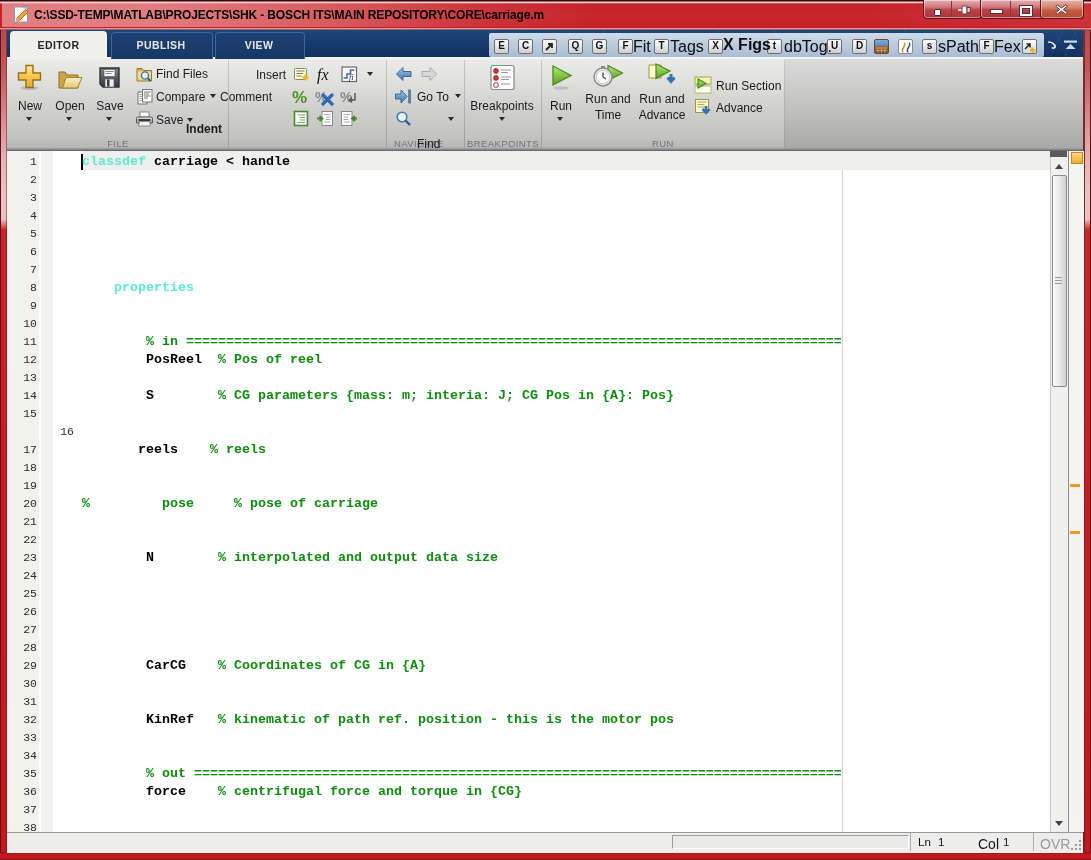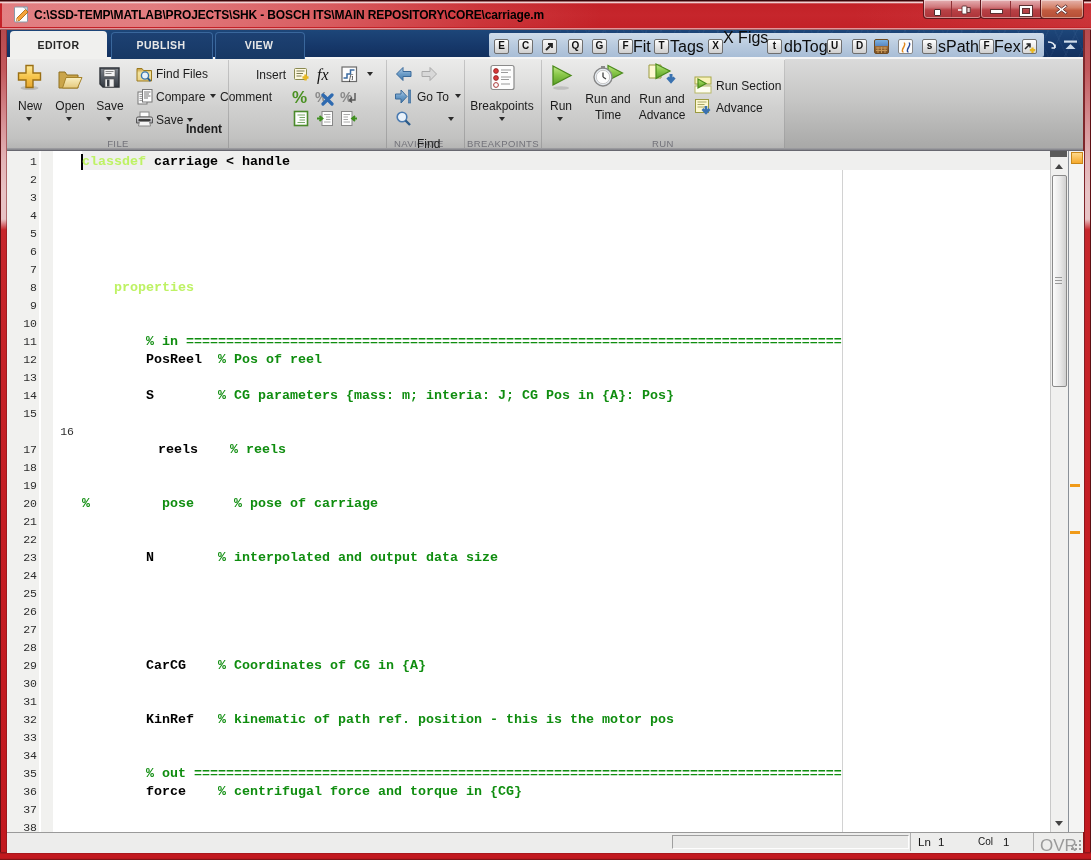--- a/index.html
+++ b/index.html
@@ -8,21 +8,21 @@
 .tri{width:0;height:0;border-left:3.5px solid transparent;border-right:3.5px solid transparent;border-top:4px solid #2a2a2a;}
 .lbl{font-size:12px;color:#1c1c1c;}
 .sec{font-size:9.5px;color:#73737a;letter-spacing:0.4px;}
 .qbtn{width:13px;height:13px;border:1px solid #6f6f6f;border-radius:2px;
  background:linear-gradient(180deg,#ffffff,#e8e8e8 45%,#cfcfcf);
  font-size:10px;font-weight:bold;color:#111;text-align:center;line-height:12.5px;}
 .qlbl{font-size:16px;color:#0d0d0d;}
 .code{font-family:"Liberation Mono",monospace;font-size:13.34px;font-weight:bold;
  line-height:18px;white-space:pre;color:#000;}
 .num{font-family:"Liberation Mono",monospace;font-size:11.5px;line-height:18px;color:#2d2d2d;text-align:right;}
-.kw{color:#bef264;}
+.kw{color:#5eead4;}
 .cm{color:#0f8d0f;}
 </style></head>
 <body>
 
 <div class="a" style="left:0;top:28px;width:7px;height:824px;background:linear-gradient(180deg,#b6494d 0%,#c2585c 5%,#d8969a 12%,#e3b4b6 16%,#e8c3c5 20%,#e8c3c5 23.2%,#c6262b 24.5%,#c41d23 60%,#c2191f 100%);"></div>
 <div class="a" style="left:1083px;top:28px;width:8px;height:824px;background:linear-gradient(180deg,#b6494d 0%,#c2585c 5%,#d8969a 12%,#e3b4b6 16%,#e8c3c5 20%,#e8c3c5 23.2%,#c6262b 24.5%,#c41d23 60%,#c2191f 100%);"></div>
 <div class="a" style="left:1083px;top:28px;width:1.8px;height:824px;background:linear-gradient(180deg,#7e2a2d 0%,#7e2228 30%,#931519 70%,#8e1519 100%);"></div>
 <div class="a" style="left:5.8px;top:28px;width:1.2px;height:824px;background:rgba(120,20,24,0.5);"></div>
 <div class="a" style="left:0;top:28px;width:1px;height:832px;background:#5f1114;"></div>
 <div class="a" style="left:1090px;top:28px;width:1px;height:832px;background:#5f1114;"></div>
@@ -77,21 +77,21 @@
 <div class="a qbtn" style="left:767px;top:39px;">t</div>
 <div class="a qbtn" style="left:827px;top:39px;">U</div>
 <div class="a qbtn" style="left:852px;top:39px;">D</div>
 <div class="a qbtn" style="left:922px;top:39px;">s</div>
 <div class="a qbtn" style="left:979px;top:39px;">F</div>
 <div class="a qbtn" style="left:542px;top:39px;background:linear-gradient(180deg,#f8f8f8,#d8d8d8);"><svg width="11" height="11" viewBox="0 0 11 11" style="margin-top:1px;">
       <path d="M2 9 L7 4 M4 3 L8 3 L8 7" stroke="#222" stroke-width="1.8" fill="none"></path>
     </svg></div>
 <div class="a qlbl" style="left:633px;top:38px;">Fit</div>
 <div class="a qlbl" style="left:670px;top:38px;">Tags</div>
-<div class="a qlbl" style="left:723px;top:29px;">X Figs</div>
+<div class="a qlbl" style="left:723px;top:36px;font-weight:bold;">X Figs</div>
 <div class="a qlbl" style="left:784px;top:38px;">dbTog.</div>
 <div class="a qlbl" style="left:938px;top:38px;">sPath</div>
 <div class="a qlbl" style="left:994px;top:38px;">Fex</div>
 <div class="a" style="left:874px;top:39px;width:13px;height:13px;border:1px solid #6f4a20;border-radius:2px;background:linear-gradient(180deg,#7ab0e0 0%,#5a88c0 45%,#9a6a38 50%,#7a5226 100%);"><svg width="13" height="13" viewBox="0 0 13 13">
       <path d="M1 7 L12 7 M1 9.5 L12 9.5 M3 6 L3 12 M6.5 6 L6.5 12 M10 6 L10 12" stroke="#c89858" stroke-width="1" fill="none"></path>
     </svg></div>
 <div class="a" style="left:898px;top:39px;width:13px;height:13px;border:1px solid #888;border-radius:2px;background:#fdfdfd;"><svg width="13" height="13" viewBox="0 0 13 13">
       <path d="M4.5 11 C2.5 11 3.5 8 4.5 6.5 C5.5 5 6.5 2 4.8 2" stroke="#e08820" stroke-width="1.4" fill="none"></path>
       <path d="M9.5 11 C7.5 11 8.5 8 9.5 6.5 C10.5 5 11.5 2 9.8 2" stroke="#2a4a9a" stroke-width="1.4" fill="none"></path>
     </svg></div>
@@ -393,21 +393,21 @@
 <div class="a num" style="left:0;top:747px;width:37px;">34</div>
 <div class="a num" style="left:0;top:765px;width:37px;">35</div>
 <div class="a num" style="left:0;top:783px;width:37px;">36</div>
 <div class="a num" style="left:0;top:801px;width:37px;">37</div>
 <div class="a num" style="left:0;top:819px;width:37px;">38</div>
 <div class="a code" style="left:82px;top:153px;"><span class="kw">classdef</span> carriage &lt; handle</div>
 <div class="a code" style="left:82px;top:279px;">    <span class="kw">properties</span></div>
 <div class="a code" style="left:82px;top:333px;">        <span class="cm">% in ==================================================================================</span></div>
 <div class="a code" style="left:82px;top:351px;">        PosReel  <span class="cm">% Pos of reel</span></div>
 <div class="a code" style="left:82px;top:387px;">        S        <span class="cm">% CG parameters {mass: m; interia: J; CG Pos in {A}: Pos}</span></div>
-<div class="a code" style="left:94px;top:441px;">        reels    <span class="cm">% reels</span></div>
+<div class="a code" style="left:74px;top:441px;">        reels    <span class="cm">% reels</span></div>
 <div class="a code" style="left:82px;top:495px;"><span class="cm">%         pose     % pose of carriage</span></div>
 <div class="a code" style="left:82px;top:549px;">        N        <span class="cm">% interpolated and output data size</span></div>
 <div class="a code" style="left:82px;top:657px;">        CarCG    <span class="cm">% Coordinates of CG in {A}</span></div>
 <div class="a code" style="left:82px;top:711px;">        KinRef   <span class="cm">% kinematic of path ref. position - this is the motor pos</span></div>
 <div class="a code" style="left:82px;top:765px;">        <span class="cm">% out =================================================================================</span></div>
 <div class="a code" style="left:82px;top:783px;">        force    <span class="cm">% centrifugal force and torque in {CG}</span></div>
 
 <div class="a" style="left:1050px;top:151px;width:17px;height:681px;background:#f0f0ef;border-left:1px solid #c8c8c8;"></div>
 <div class="a" style="left:1050px;top:151px;width:17px;height:6px;background:#5a5a5a;"></div>
 <div class="a" style="left:1055px;top:163.5px;width:0;height:0;border-left:4px solid transparent;border-right:4px solid transparent;border-bottom:5px solid #444;"></div>
@@ -419,24 +419,24 @@
 <div class="a" style="left:1068px;top:151px;width:15px;height:681px;background:#f4f4f3;border-left:1px solid #8a9098;"></div>
 <div class="a" style="left:1070.5px;top:151.5px;width:10px;height:10px;border:1px solid #c8871a;background:linear-gradient(180deg,#ffd98a 0%,#f5a92c 100%);"></div>
 <div class="a" style="left:1070px;top:484px;width:10px;height:3px;background:#f09a18;"></div>
 <div class="a" style="left:1070px;top:531px;width:10px;height:3px;background:#f09a18;"></div>
 
 <div class="a" style="left:7px;top:832px;width:1076px;height:20px;background:#ededec;border-top:1px solid #9a9a9a;"></div>
 <div class="a" style="left:672px;top:835px;width:235px;height:12px;background:#eaeae9;border:1px solid #9f9f9f;border-bottom-color:#fdfdfd;border-right-color:#fdfdfd;"></div>
 <div class="a" style="left:910px;top:833px;width:1px;height:18px;background:#b0b0b0;"></div>
 <div class="a" style="left:918px;top:836px;font-size:11.5px;color:#141414;">Ln</div>
 <div class="a" style="left:938px;top:836px;font-size:11.5px;color:#141414;">1</div>
-<div class="a" style="left:978px;top:836px;font-size:10px;color:#141414;">Col</div>
+<div class="a" style="left:978px;top:836px;font-size:14px;color:#141414;">Col</div>
 <div class="a" style="left:1003px;top:836px;font-size:11.5px;color:#141414;">1</div>
 <div class="a" style="left:1033px;top:833px;width:1px;height:18px;background:#b0b0b0;"></div>
-<div class="a" style="left:1040px;top:836px;font-size:17px;color:#9a9a9a;">OVR</div>
+<div class="a" style="left:1040px;top:836px;font-size:14px;color:#9a9a9a;">OVR</div>
 <svg class="a" style="left:1070px;top:840px;" width="12" height="11" viewBox="0 0 12 11">
  <g fill="#9a9a9a">
       <rect x="9" y="0" width="2" height="2"></rect>
       <rect x="9" y="4" width="2" height="2"></rect>
       <rect x="9" y="8" width="2" height="2"></rect>
       <rect x="5" y="4" width="2" height="2"></rect>
       <rect x="5" y="8" width="2" height="2"></rect>
       <rect x="1" y="8" width="2" height="2"></rect>
     </g>
 </svg>

